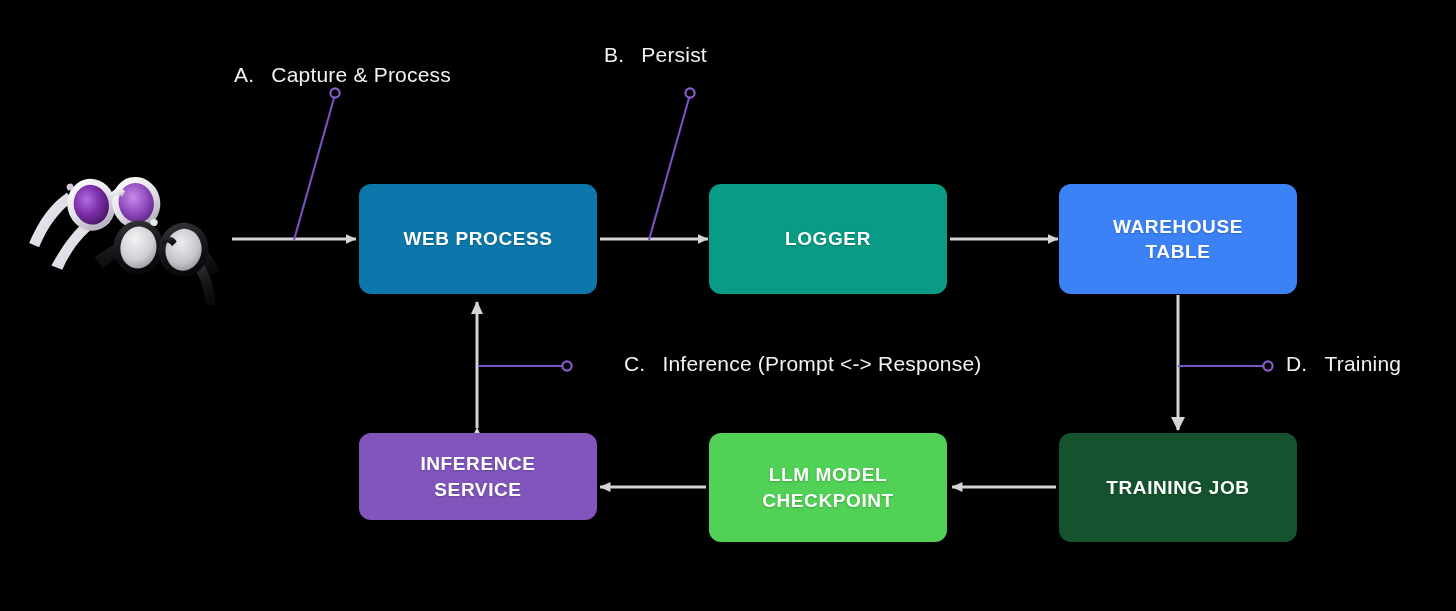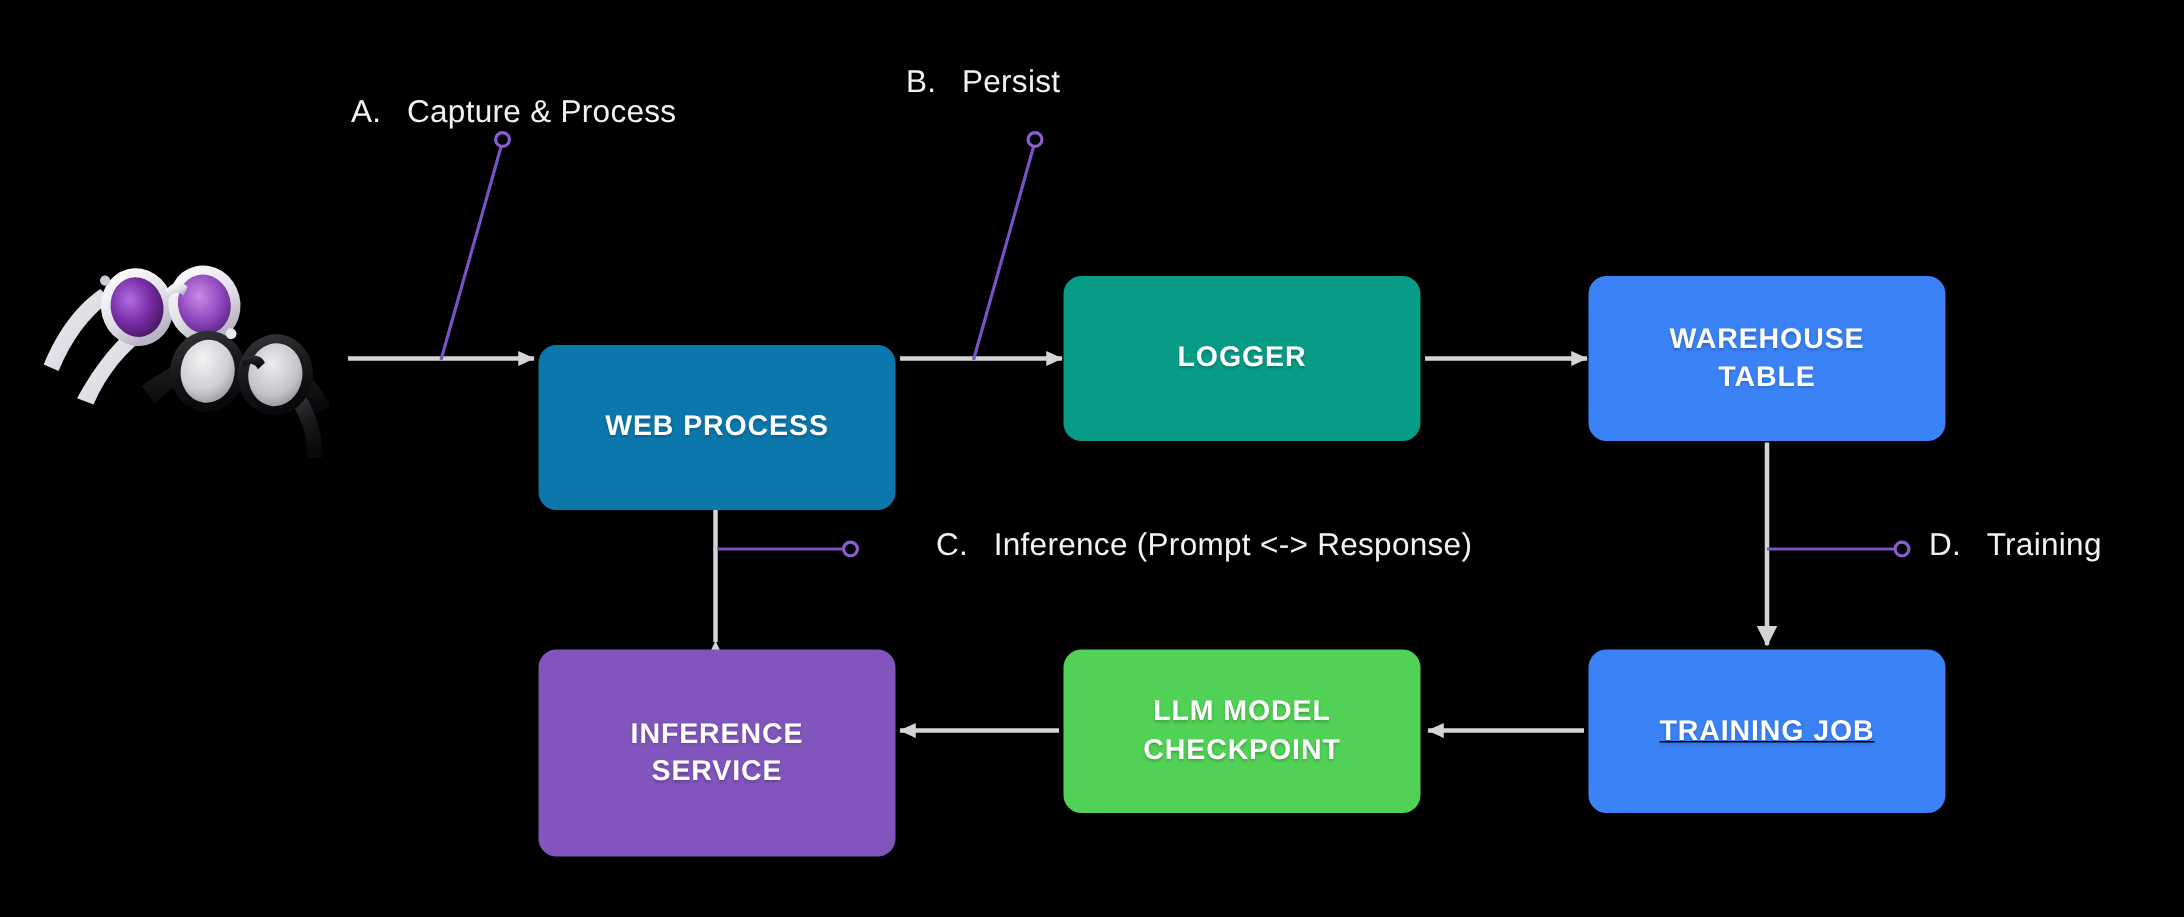--- a/index.html
+++ b/index.html
@@ -184,44 +184,44 @@
     <line x1="689" y1="98" x2="649" y2="240" stroke="#7b52c4" stroke-width="2.1"></line>
     <circle cx="690" cy="93" r="4.6" fill="#000000" stroke="#8a5ed0" stroke-width="2.1"></circle>
 
     <line x1="478" y1="366" x2="562" y2="366" stroke="#7b52c4" stroke-width="2.1"></line>
     <circle cx="567" cy="366" r="4.6" fill="#000000" stroke="#8a5ed0" stroke-width="2.1"></circle>
 
     <line x1="1178" y1="366" x2="1263" y2="366" stroke="#7b52c4" stroke-width="2.1"></line>
     <circle cx="1268" cy="366" r="4.6" fill="#000000" stroke="#8a5ed0" stroke-width="2.1"></circle>
   </svg>
 
-  <div class="node" style="left:359px; top:184px; width:238px; height:110px; background:#0c77aa;margin-top:46px;">
+  <div class="node" style="left:359px; top:184px; width:238px; height:110px; background:#0c77aa;">
     <span class="node-label">WEB PROCESS</span>
   </div>
 
   <div class="node" style="left:709px; top:184px; width:238px; height:110px; background:#089b85;">
     <span class="node-label">LOGGER</span>
   </div>
 
   <div class="node" style="left:1059px; top:184px; width:238px; height:110px; background:#3b82f6;">
     <span class="node-label">WAREHOUSE
 TABLE</span>
   </div>
 
-  <div class="node" style="left:359px; top:433px; width:238px; height:138px; background:#8155bc;">
+  <div class="node" style="left:359px; top:433px; width:238px; height:87px; background:#8155bc;">
     <span class="node-label">INFERENCE
 SERVICE</span>
   </div>
 
   <div class="node" style="left:709px; top:433px; width:238px; height:109px; background:#51d155;text-align:center;">
     <span class="node-label">LLM MODEL
 CHECKPOINT</span>
   </div>
 
-  <div class="node" style="left:1059px; top:433px; width:238px; height:109px; background:#3b82f6;text-decoration:underline;">
+  <div class="node" style="left:1059px; top:433px; width:238px; height:109px; background:#14532d;">
     <span class="node-label">TRAINING JOB</span>
   </div>
 
   <div class="callout" style="left:234px; top:43px;margin-top:20px;">
     <span class="cl-key">A.</span>
     <span class="cl-text">Capture &amp; Process</span>
   </div>
 
   <div class="callout" style="left:604px; top:43px;">
     <span class="cl-key">B.</span>

